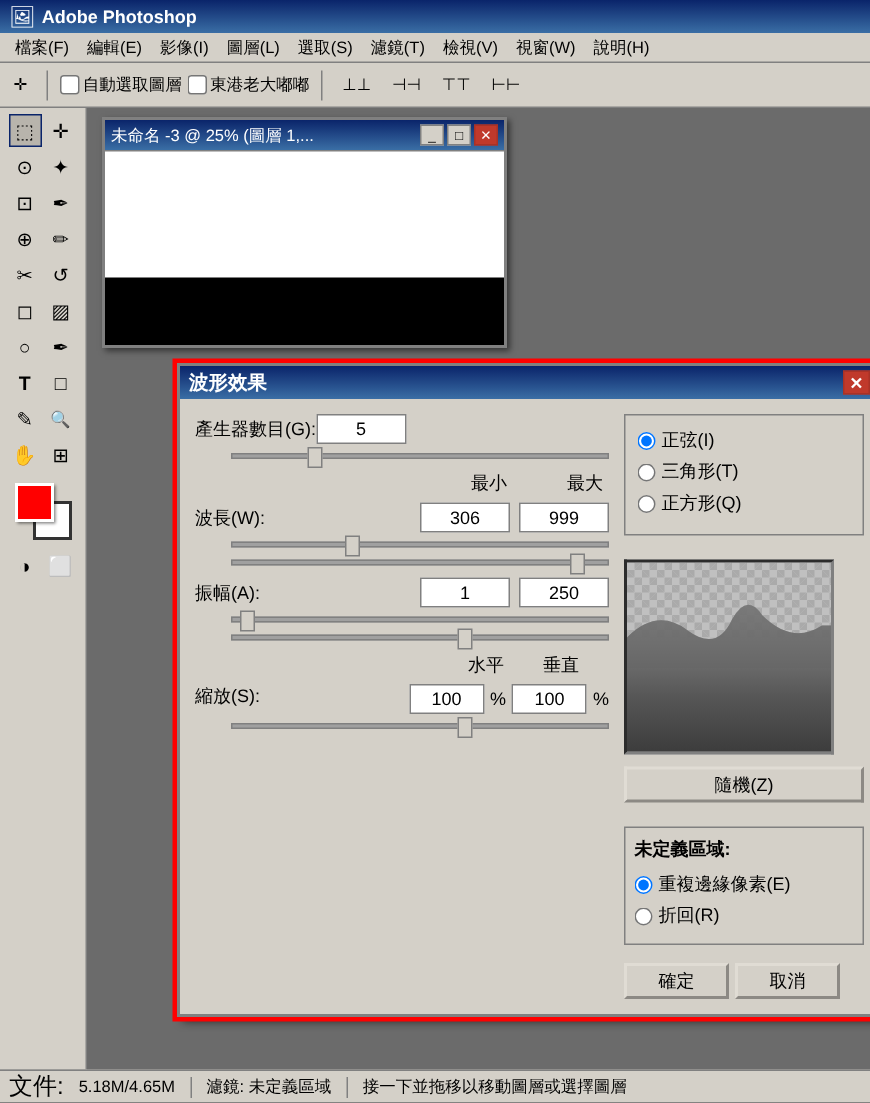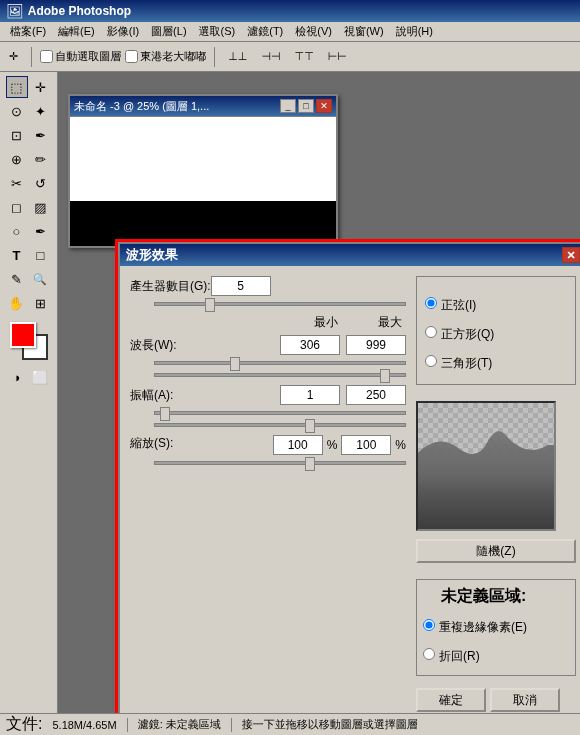--- a/index.html
+++ b/index.html
@@ -146,21 +146,21 @@
     .canvas-area {
       flex: 1;
       background: #6b6b6b;
       position: relative;
       overflow: hidden;
     }
 
     
     .doc-window {
       position: absolute;
-      top: 22px;
+      top: 6px;
       left: 10px;
       width: 270px;
       background: #f9a8d4;
       border: 2px solid #808080;
       box-shadow: 2px 2px 4px rgba(0,0,0,0.5);
     }
     .doc-titlebar {
       background: linear-gradient(to bottom, #0a246a, #3a6ea5);
       height: 20px;
       display: flex;
@@ -334,24 +334,23 @@
       padding: 8px;
       margin-bottom: 8px;
     }
     .type-title {
       font-size: 12px;
       font-weight: bold;
       margin-bottom: 6px;
     }
     .radio-row {
       display: flex;
-      align-items: flex-start;
+      align-items: center;
       gap: 4px;
       margin-bottom: 4px;
-      margin-top: 12px;
     }
     .radio-input {
       width: 12px;
       height: 12px;
       cursor: pointer;
     }
     .radio-label {
       font-size: 12px;
     }
 
@@ -392,24 +391,23 @@
       justify-content: center;
     }
 
     
     .undef-section {
       border: 1px solid #808080;
       padding: 6px;
       background: #d4d0c8;
     }
     .undef-title {
-      font-size: 16px;
+      font-size: 12px;
       font-weight: bold;
       margin-bottom: 6px;
-      margin-left: 18px;
     }
 
     
     .btn-random {
       width: 100%;
       height: 24px;
       background: #d4d0c8;
       border: 2px outset #e0dcd4;
       font-size: 12px;
       cursor: pointer;
@@ -645,20 +643,24 @@
               <div class="slider-thumb" style="left: 2%;"></div>
             </div>
           </div>
           <div class="slider-row">
             <div style="width:20px;"></div>
             <div class="slider-track">
               <div class="slider-thumb" style="left: 60%;"></div>
             </div>
           </div>
 
+          <div style="display:flex; justify-content:flex-end; gap:26px; margin-bottom:4px; padding-right:20px;">
+            <span class="col-header">水平</span>
+            <span class="col-header">垂直</span>
+          </div>
 
           <div class="scale-row">
             <span class="form-label">縮放(S):</span>
             <div style="display:flex; gap:4px; margin-left:auto; align-items:center;">
               <input type="text" class="form-input" value="100" style="width: 50px;">
               <span class="pct-label">%</span>
               <input type="text" class="form-input" value="100" style="width: 50px;">
               <span class="pct-label">%</span>
             </div>
           </div>
@@ -674,25 +676,25 @@
 
         <div class="wave-right">
 
           <div class="type-section">
             <div class="radio-row">
               <input type="radio" name="wave-type" class="radio-input" checked="" style="">
               <span class="radio-label">正弦(I)</span>
             </div>
             <div class="radio-row">
               <input type="radio" name="wave-type" class="radio-input" style="">
-              <span class="radio-label">正方形(Q)</span>
+              <span class="radio-label">三角形(T)</span>
             </div>
             <div class="radio-row">
               <input type="radio" name="wave-type" class="radio-input" style="">
-              <span class="radio-label">三角形(T)</span>
+              <span class="radio-label">正方形(Q)</span>
             </div>
           </div>
 
           <div class="preview-box">
             <div class="preview-checkerboard"></div>
             <svg width="140" height="130" style="position:absolute;top:0;left:0;">
 
               <defs>
                 <linearGradient id="waveGrad" x1="0" y1="0" x2="0" y2="1">
                   <stop offset="0%" stop-color="#888"></stop>

